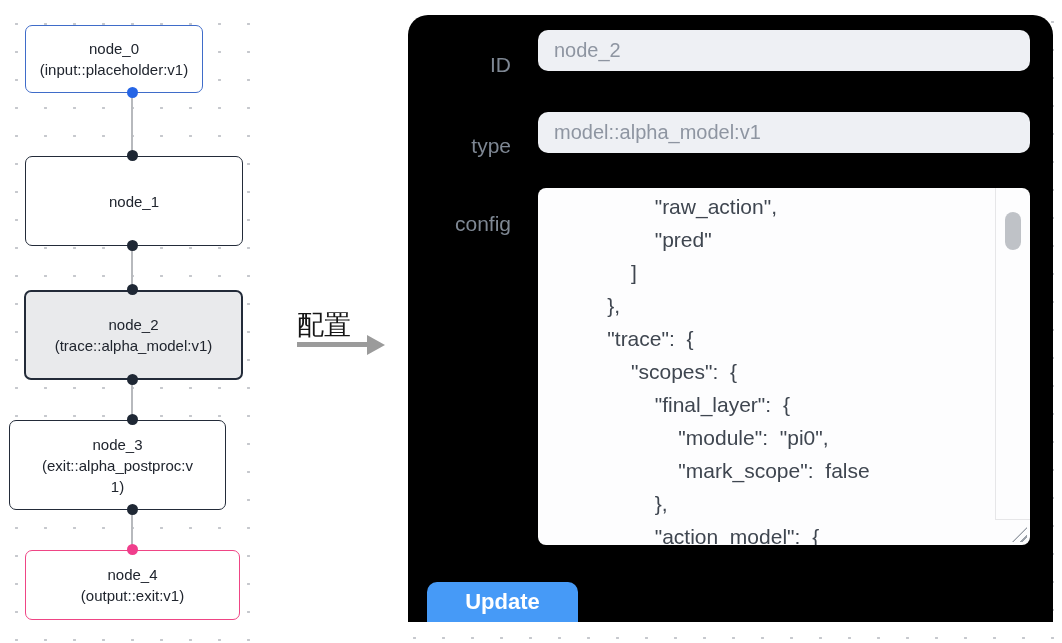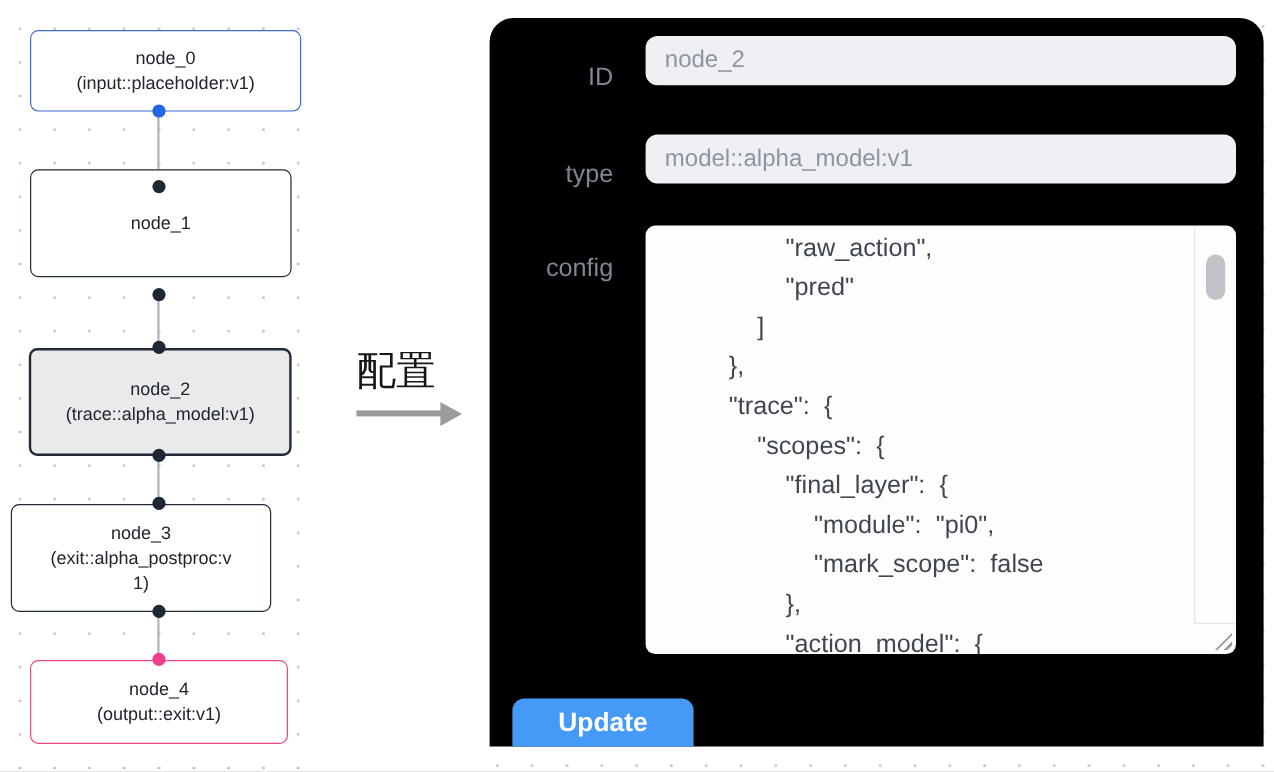--- a/index.html
+++ b/index.html
@@ -19,21 +19,21 @@
   .node .sub{width:158px;word-break:break-all;}
   .node-input{border-color:#3f6cc9;}
   .node-output{border-color:#ef4585;}
   .node-selected{background:#e9eaec;border-width:2px;}
   .edge{position:absolute;left:131px;width:2px;background:#b7b9bd;}
   .port{position:absolute;left:127px;width:11px;height:11px;border-radius:50%;background:#1e2734;}
   .port-blue{background:#2565e6;}
   .port-pink{background:#f03e8c;}
 
   
-  .transfer-label{position:absolute;left:297px;top:287px;font-size:33px;color:#161616;}
+  .transfer-label{position:absolute;left:297px;top:307px;font-size:27px;color:#161616;}
   .arrow-shaft{position:absolute;left:297px;top:342px;width:72px;height:5px;background:#9b9b9b;}
   .arrow-head{position:absolute;left:367px;top:334.5px;width:0;height:0;
               border-top:10px solid transparent;border-bottom:10px solid transparent;
               border-left:18px solid #9b9b9b;}
 
   
   .panel{position:absolute;left:408px;top:15px;width:645px;height:607px;background:#000000;
          border-radius:20px 20px 0 0;}
   .f-label{position:absolute;left:20px;width:83px;text-align:right;color:#7e8793;font-size:21px;}
   .f-input{position:absolute;left:130px;width:492px;height:41px;background:#eef0f4;border:none;
@@ -60,26 +60,26 @@
 <div class="stage">
 
   <div class="dots dots-left"></div>
   <div class="dots dots-right"></div>
 
   <div class="edge" style="top:93px;height:63px"></div>
   <div class="edge" style="top:246px;height:44px"></div>
   <div class="edge" style="top:379px;height:41px"></div>
   <div class="edge" style="top:510px;height:40px"></div>
 
-  <div class="node node-input" style="left:25px;top:25px;width:226px;height:68px">
+  <div class="node node-input" style="left:25px;top:25px;width:178px;height:68px">
     <div>node_0</div>
     <div class="sub">(input::placeholder:v1)</div>
   </div>
 
-  <div class="node" style="left:25px;top:141px;width:218px;height:90px">
+  <div class="node" style="left:25px;top:156px;width:218px;height:90px">
     <div>node_1</div>
   </div>
 
   <div class="node node-selected" style="left:24px;top:290px;width:219px;height:90px">
     <div>node_2</div>
     <div class="sub">(trace::alpha_model:v1)</div>
   </div>
 
   <div class="node" style="left:9px;top:420px;width:217px;height:90px">
     <div>node_3</div>

